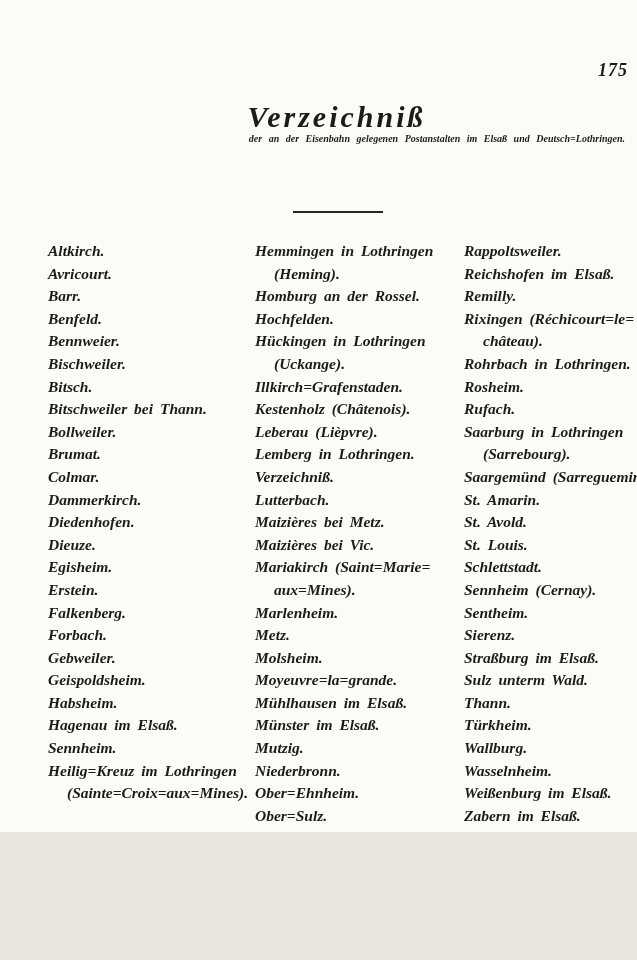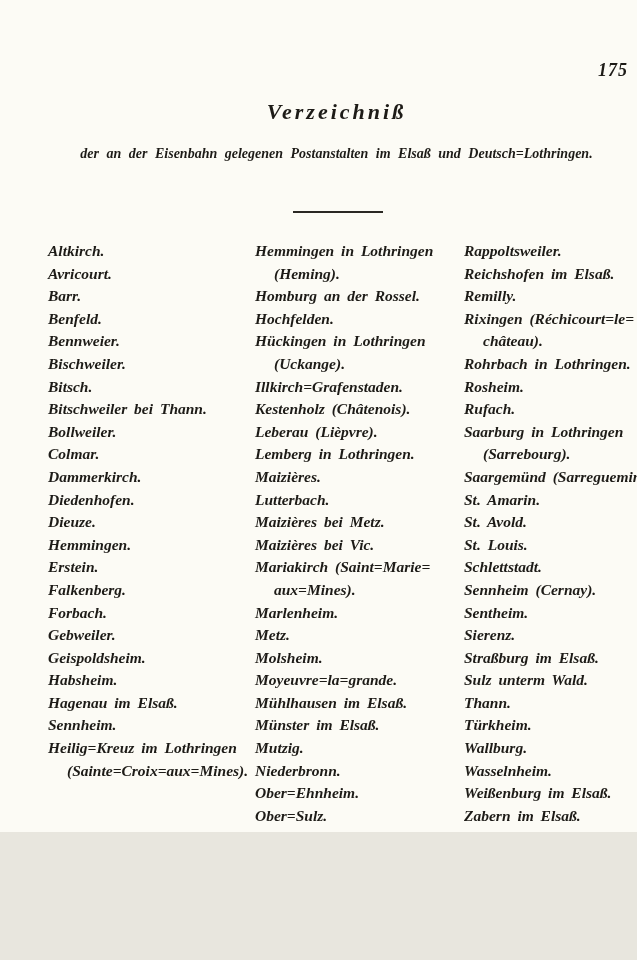--- a/index.html
+++ b/index.html
@@ -27,30 +27,30 @@
     letter-spacing: 1px;
   }
   .header {
     position: absolute;
     top: 100px;
     left: 48px;
     right: 12px;
     text-align: center;
   }
   .title {
-    font-size: 22px;
+    font-size: 30px;
     font-weight: 700;
     letter-spacing: 3px;
     line-height: 1.1;
   }
   .subtitle {
-    margin-top: 22px;
-    font-size: 14px;
+    font-size: 10px;
     word-spacing: 4px;
     white-space: nowrap;
+    text-align: right;
   }
   .rule {
     position: absolute;
     height: 2px;
     background: #2a2823;
   }
   .rule-top { top: 211px; left: 293px; width: 90px; }
   .rule-bottom { top: 844px; left: 268px; width: 140px; }
   .columns {
     position: absolute;
@@ -109,33 +109,36 @@
         <div class="entry">
           <div class="line">Bitsch.</div>
         </div>
         <div class="entry">
           <div class="line">Bitschweiler bei Thann.</div>
         </div>
         <div class="entry">
           <div class="line">Bollweiler.</div>
         </div>
         <div class="entry">
+          <div class="line">Brumat.</div>
+        </div>
+        <div class="entry">
           <div class="line">Colmar.</div>
         </div>
         <div class="entry">
           <div class="line">Dammerkirch.</div>
         </div>
         <div class="entry">
           <div class="line">Diedenhofen.</div>
         </div>
         <div class="entry">
           <div class="line">Dieuze.</div>
         </div>
         <div class="entry">
-          <div class="line">Hemmingen.</div>
+          <div class="line">Egisheim.</div>
         </div>
         <div class="entry">
           <div class="line">Erstein.</div>
         </div>
         <div class="entry">
           <div class="line">Falkenberg.</div>
         </div>
         <div class="entry">
           <div class="line">Forbach.</div>
         </div>
@@ -180,21 +183,21 @@
         <div class="entry">
           <div class="line">Kestenholz (Châtenois).</div>
         </div>
         <div class="entry">
           <div class="line">Leberau (Lièpvre).</div>
         </div>
         <div class="entry">
           <div class="line">Lemberg in Lothringen.</div>
         </div>
         <div class="entry">
-          <div class="line">Maizières.</div>
+          <div class="line">Verzeichniß.</div>
         </div>
         <div class="entry">
           <div class="line">Lutterbach.</div>
         </div>
         <div class="entry">
           <div class="line">Maizières bei Metz.</div>
         </div>
         <div class="entry">
           <div class="line">Maizières bei Vic.</div>
         </div>

